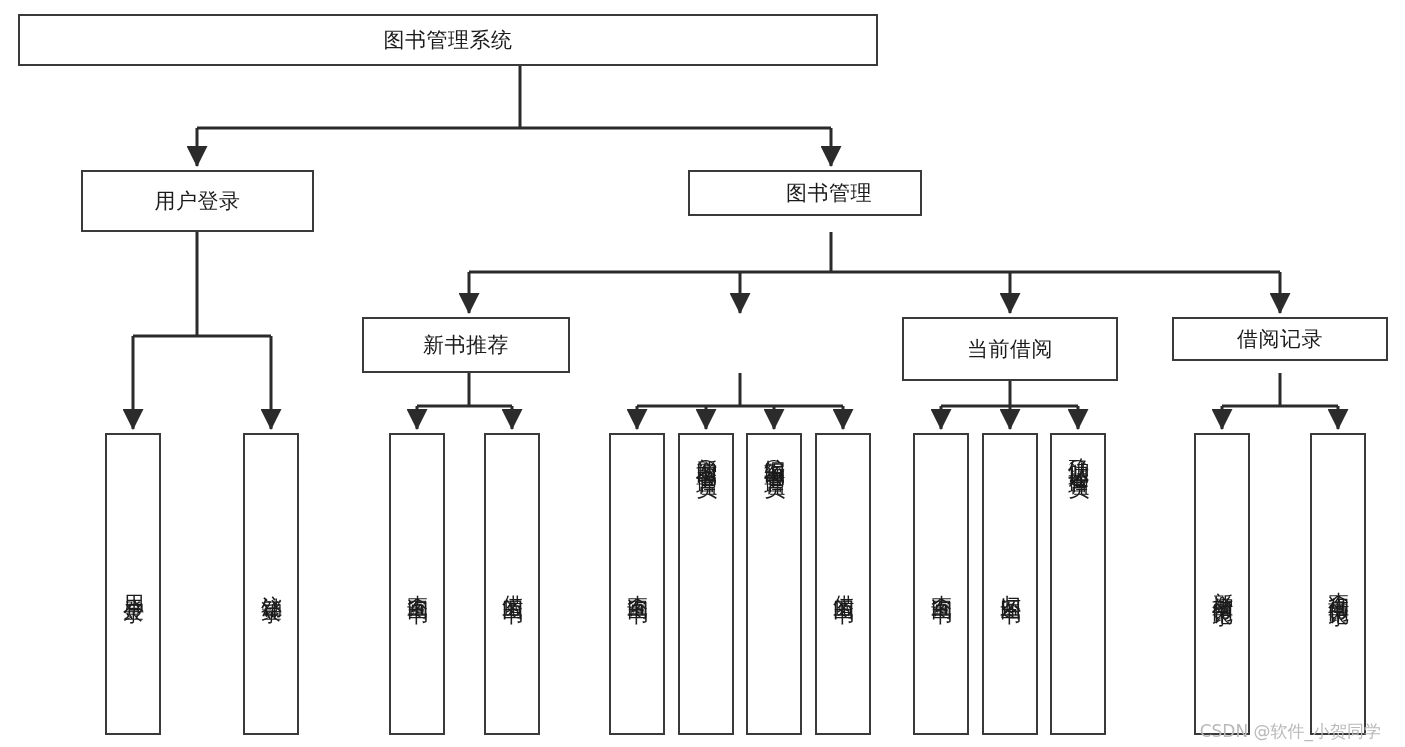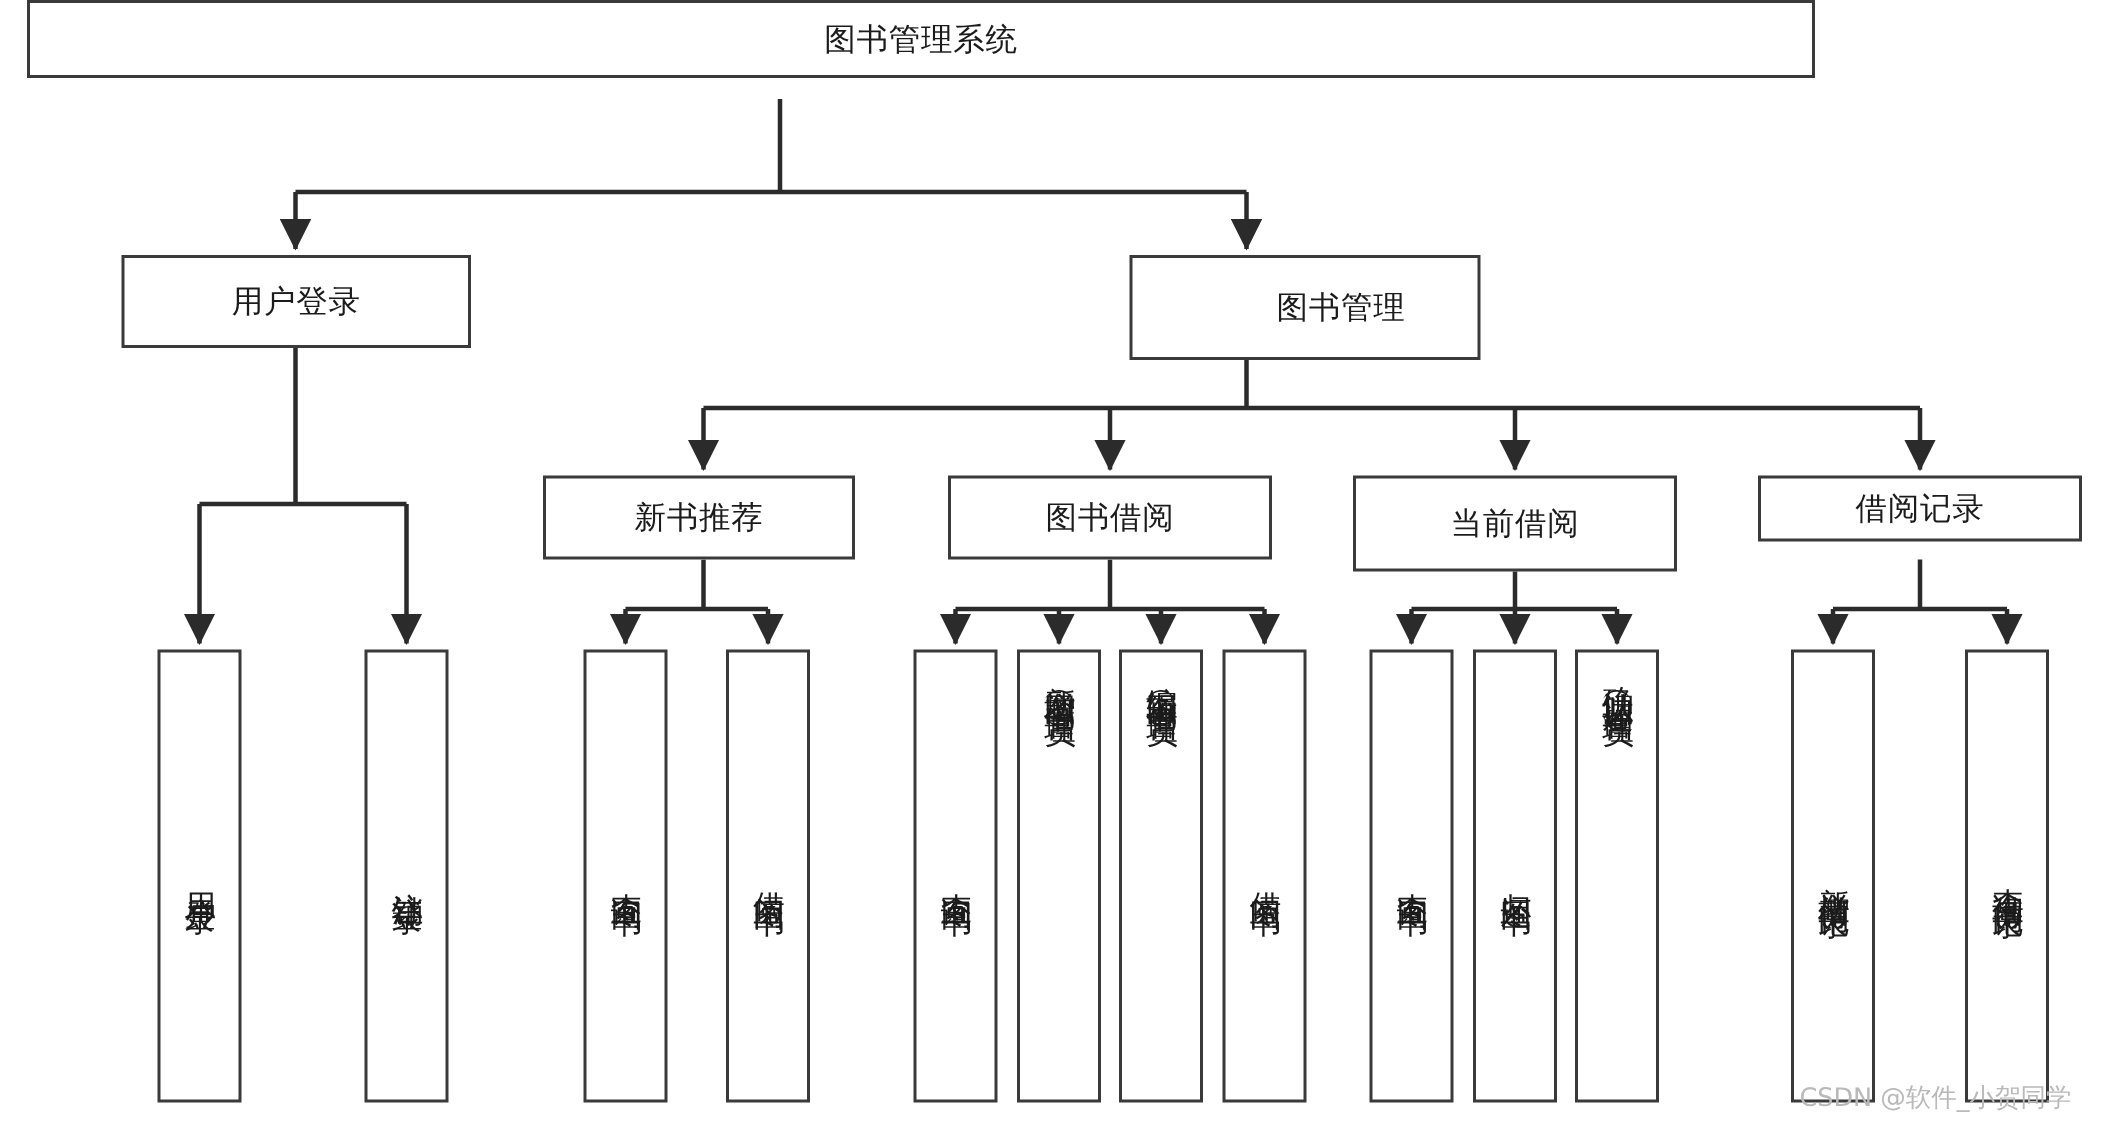--- a/index.html
+++ b/index.html
@@ -125,39 +125,36 @@
       <path d="M 1010 406 L 1010 429" marker-end="url(#arrow)"></path>
       <path d="M 1078 406 L 1078 429" marker-end="url(#arrow)"></path>
 
       <path d="M 1280 373 L 1280 406"></path>
       <path d="M 1222 406 L 1338 406"></path>
       <path d="M 1222 406 L 1222 429" marker-end="url(#arrow)"></path>
       <path d="M 1338 406 L 1338 429" marker-end="url(#arrow)"></path>
     </g>
   </svg>
 
-  <div class="node horiz" style="left:18px; top:0; width:1192px; height:52px;">
+  <div class="node horiz" style="left:18px; top:14px; width:860px; height:52px;">
     <span class="node-label">图书管理系统</span>
   </div>
 
   <div class="node horiz" style="left:81px; top:170px; width:233px; height:62px;">
     <span class="node-label">用户登录</span>
   </div>
 
-  <div class="node horiz" style="left:753px; top:170px; width:234px; height:70px;padding-left:48px;">
+  <div class="node horiz" style="left:688px; top:170px; width:234px; height:46px;padding-left:48px;">
     <span class="node-label">图书管理</span>
   </div>
 
   <div class="node horiz" style="left:362px; top:317px; width:208px; height:56px;justify-content:center;">
     <span class="node-label">新书推荐</span>
   </div>
 
-  <div class="node horiz" style="left:632px; top:317px; width:216px; height:56px;">
-    <span class="node-label">图书借阅</span>
-  </div>
 
   <div class="node horiz" style="left:902px; top:317px; width:216px; height:64px;">
     <span class="node-label">当前借阅</span>
   </div>
 
   <div class="node horiz" style="left:1172px; top:317px; width:216px; height:44px;">
     <span class="node-label">借阅记录</span>
   </div>
 
   <div class="node vert centered" style="left:105px; top:433px; width:56px; height:302px;">

